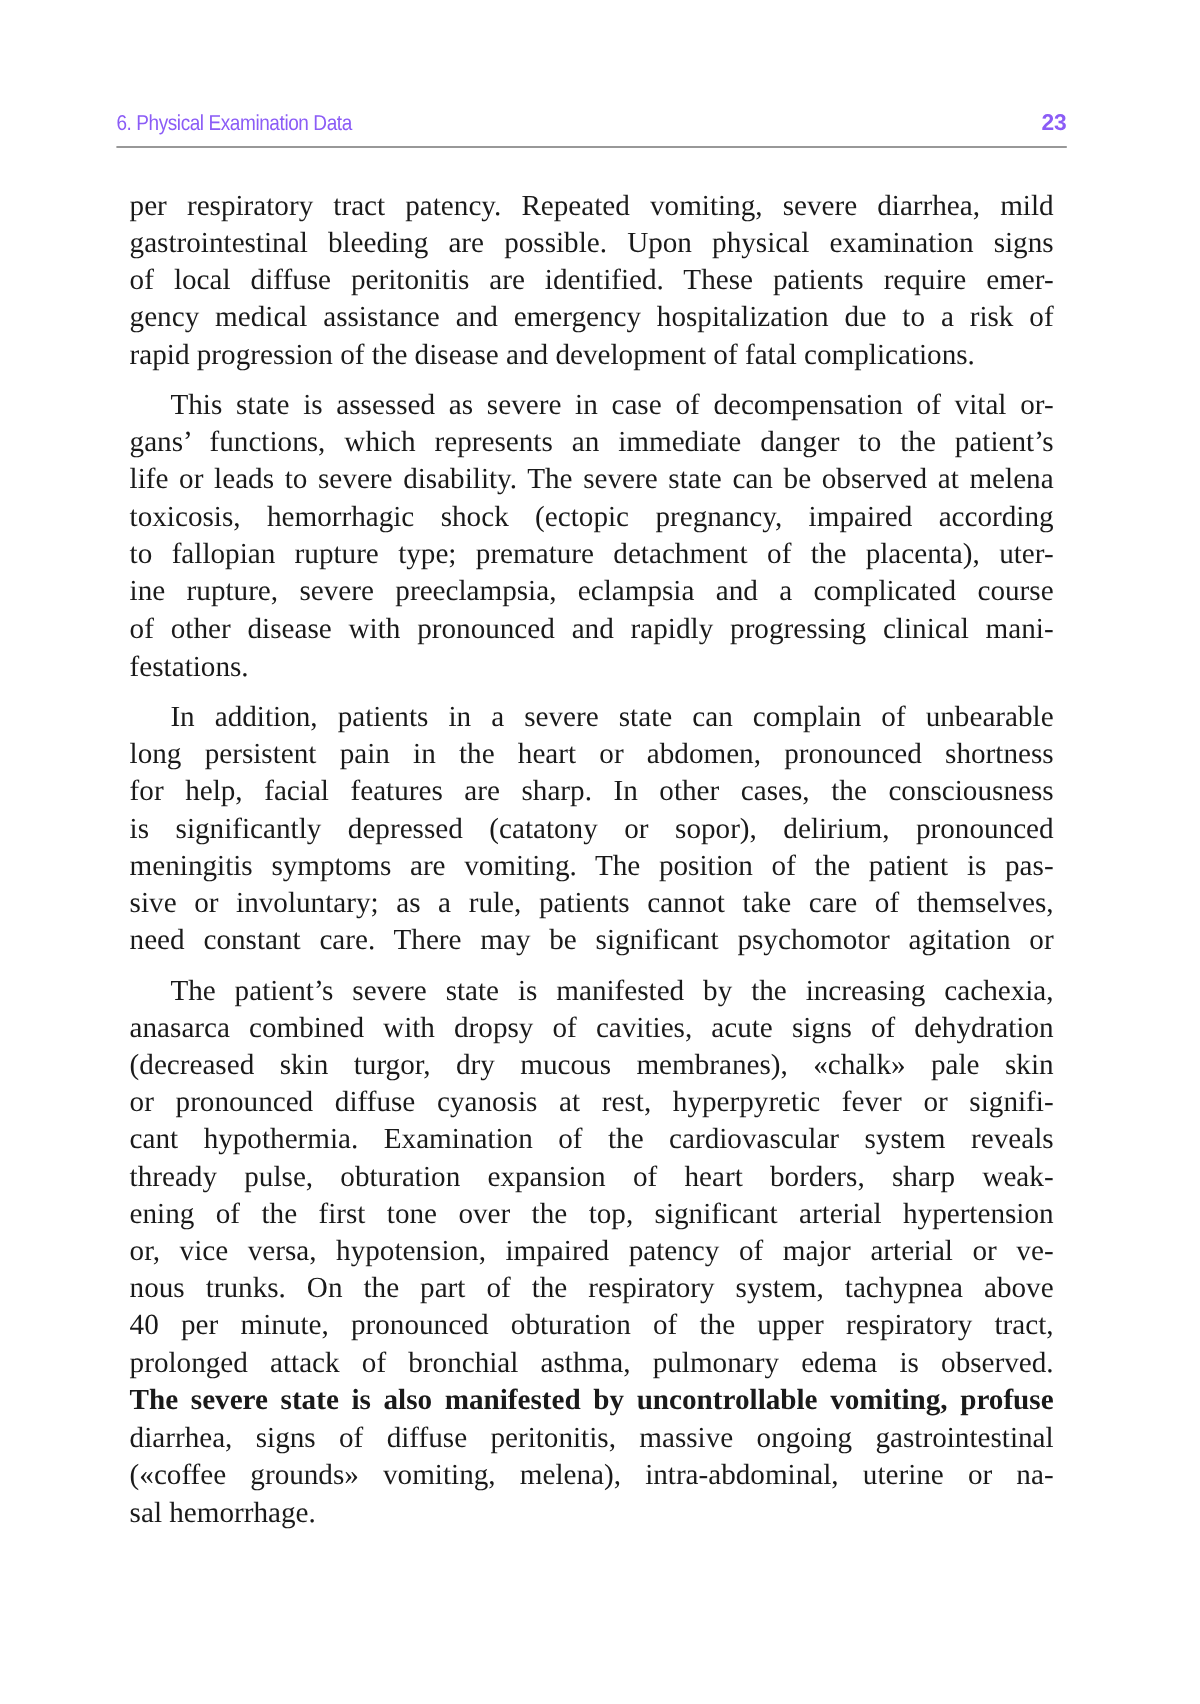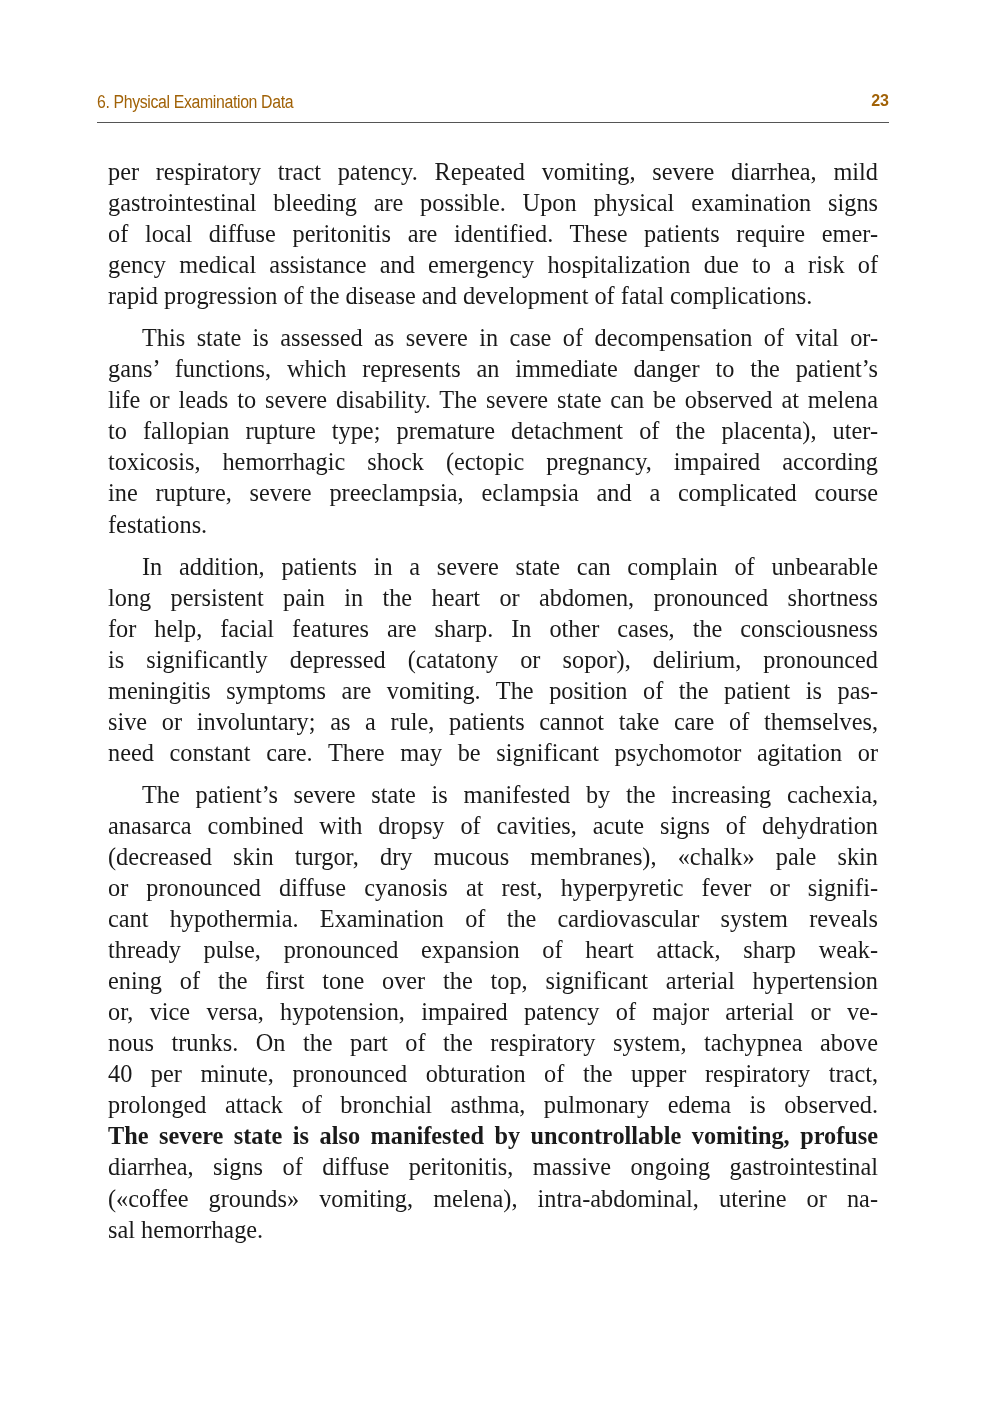--- a/index.html
+++ b/index.html
@@ -1,24 +1,24 @@
 <!DOCTYPE html>
 <html><head>
   <meta charset="utf-8">
   <style>
     html, body { margin: 0; padding: 0; background: #ffffff; }
     body { width: 1000px; height: 1420px; position: relative; overflow: hidden; }
     .page-header {
       position: absolute; left: 97px; top: 92px; width: 792px; height: 30px;
       border-bottom: 1.5px solid #555;
       display: flex; justify-content: space-between; align-items: flex-start;
-      font-family: "Liberation Sans", sans-serif; color: #a16207;
+      font-family: "Liberation Sans", sans-serif; color: #8b5cf6;
     }
     .running-head { font-size: 18px; letter-spacing: -0.4px; transform: scaleX(0.88); transform-origin: left top; }
-    .page-number { font-size: 16px; font-weight: bold; }
+    .page-number { font-size: 19px; font-weight: bold; }
     .body-text {
       position: absolute; left: 97px; top: 145px; width: 792px;
       font-family: "Liberation Serif", serif; font-size: 24.3px; line-height: 31.05px;
       color: #1a1a1a; text-align: justify; hyphens: manual;
     }
     .body-text p { margin: 11px; }
     .line { display: block; text-align: justify; text-align-last: justify; white-space: nowrap; }
     .line.last { text-align-last: left; }
     .line.indent { text-indent: 34px; }
   </style>
@@ -35,41 +35,42 @@
       <span class="line" style="white-space: nowrap;">per respiratory tract patency. Repeated vomiting, severe diarrhea, mild</span>
       <span class="line" style="white-space: nowrap;">gastrointestinal bleeding are possible. Upon physical examination signs</span>
       <span class="line" style="white-space: nowrap;">of local diffuse peritonitis are identified. These patients require emer-</span>
       <span class="line" style="white-space: nowrap;">gency medical assistance and emergency hospitalization due to a risk of</span>
       <span class="line last" style="white-space: nowrap;">rapid progression of the disease and development of fatal complications.</span>
     </p>
     <p>
       <span class="line indent" style="white-space: nowrap;">This state is assessed as severe in case of decompensation of vital or-</span>
       <span class="line" style="white-space: nowrap;">gans’ functions, which represents an immediate danger to the patient’s</span>
       <span class="line" style="white-space: nowrap;">life or leads to severe disability. The severe state can be observed at melena</span>
+      <span class="line" style="white-space: nowrap;">toxicosis, hemorrhagic shock (ectopic pregnancy, impaired according</span>
       <span class="line" style="white-space: nowrap;">to fallopian rupture type; premature detachment of the placenta), uter-</span>
-      <span class="line" style="white-space: nowrap;">toxicosis, hemorrhagic shock (ectopic pregnancy, impaired according</span>
       <span class="line" style="white-space: nowrap;">ine rupture, severe preeclampsia, eclampsia and a complicated course</span>
+      <span class="line" style="white-space: nowrap;">of other disease with pronounced and rapidly progressing clinical mani-</span>
       <span class="line last" style="white-space: nowrap;">festations.</span>
     </p>
     <p>
       <span class="line indent" style="white-space: nowrap;">In addition, patients in a severe state can complain of unbearable</span>
       <span class="line" style="white-space: nowrap;">long persistent pain in the heart or abdomen, pronounced shortness</span>
       <span class="line" style="white-space: nowrap;">for help, facial features are sharp. In other cases, the consciousness</span>
       <span class="line" style="white-space: nowrap;">is significantly depressed (catatony or sopor), delirium, pronounced</span>
       <span class="line" style="white-space: nowrap;">meningitis symptoms are vomiting. The position of the patient is pas-</span>
       <span class="line" style="white-space: nowrap;">sive or involuntary; as a rule, patients cannot take care of themselves,</span>
       <span class="line" style="white-space: nowrap;">need constant care. There may be significant psychomotor agitation or</span>
     </p>
     <p>
       <span class="line indent" style="white-space: nowrap;">The patient’s severe state is manifested by the increasing cachexia,</span>
       <span class="line" style="white-space: nowrap;">anasarca combined with dropsy of cavities, acute signs of dehydration</span>
       <span class="line" style="white-space: nowrap;">(decreased skin turgor, dry mucous membranes), «chalk» pale skin</span>
       <span class="line" style="white-space: nowrap;">or pronounced diffuse cyanosis at rest, hyperpyretic fever or signifi-</span>
       <span class="line" style="white-space: nowrap;">cant hypothermia. Examination of the cardiovascular system reveals</span>
-      <span class="line" style="white-space: nowrap;">thready pulse, pronounced expansion of heart attack, sharp weak-</span>
+      <span class="line" style="white-space: nowrap;">thready pulse, obturation expansion of heart borders, sharp weak-</span>
       <span class="line" style="white-space: nowrap;">ening of the first tone over the top, significant arterial hypertension</span>
       <span class="line" style="white-space: nowrap;">or, vice versa, hypotension, impaired patency of major arterial or ve-</span>
       <span class="line" style="white-space: nowrap;">nous trunks. On the part of the respiratory system, tachypnea above</span>
       <span class="line" style="white-space: nowrap;">40 per minute, pronounced obturation of the upper respiratory tract,</span>
       <span class="line" style="white-space: nowrap;">prolonged attack of bronchial asthma, pulmonary edema is observed.</span>
       <span class="line" style="white-space: nowrap; font-weight: bold;">The severe state is also manifested by uncontrollable vomiting, profuse</span>
       <span class="line" style="white-space: nowrap;">diarrhea, signs of diffuse peritonitis, massive ongoing gastrointestinal</span>
       <span class="line" style="white-space: nowrap;">(«coffee grounds» vomiting, melena), intra-abdominal, uterine or na-</span>
       <span class="line last" style="white-space: nowrap;">sal hemorrhage.</span>
     </p>

